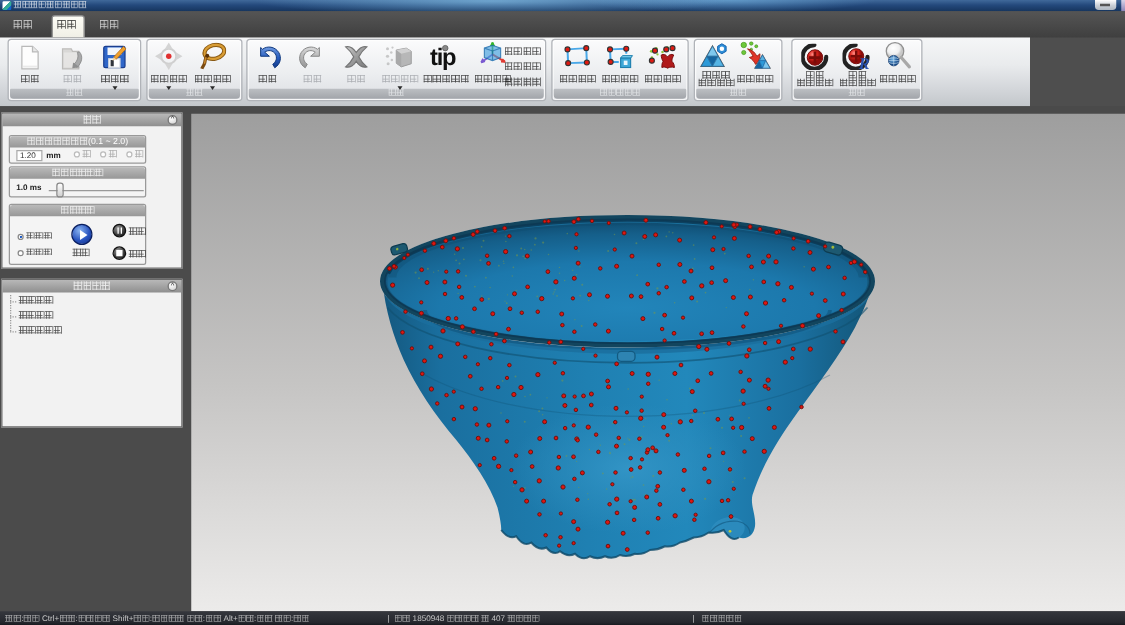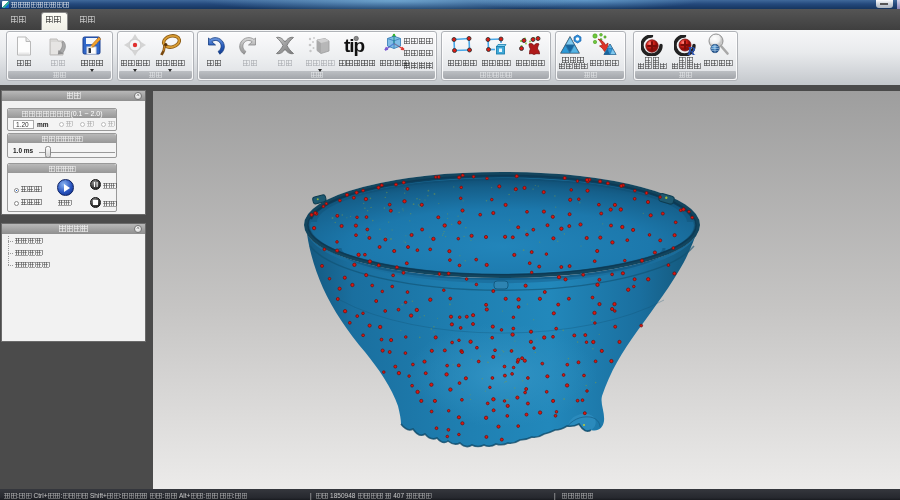--- a/index.html
+++ b/index.html
@@ -9,21 +9,21 @@
 linear-gradient(currentColor,currentColor) 0 94%/100% 10% no-repeat,
 linear-gradient(currentColor,currentColor) 3% 0/10% 100% no-repeat,
 linear-gradient(currentColor,currentColor) 97% 0/10% 100% no-repeat;opacity:.78}
 .titlebar{position:absolute;left:0;top:0;width:900px;height:9px;background:linear-gradient(180deg,#40699a 0%,#24497c 45%,#16355e 100%);}
 .titlebar .hl{position:absolute;left:180px;top:0;width:560px;height:9px;background:radial-gradient(ellipse 45% 170% at 38% 10%,rgba(150,215,250,.55),rgba(150,215,250,0) 75%),radial-gradient(ellipse 28% 150% at 72% 0%,rgba(130,200,245,.5),rgba(130,200,245,0) 75%)}
 .ttext{position:absolute;left:11px;top:1px;font-size:6.5px;color:#fff;letter-spacing:0}
 .ticon{position:absolute;left:2px;top:1px;width:7px;height:7px;background:linear-gradient(135deg,#fff 0 45%,#3a9 45% 70%,#16c 70%);border-radius:1px}
 .tabstrip{position:absolute;left:0;top:9px;width:900px;height:21px;background:linear-gradient(#555555,#3f3f3f)}
 .tab{position:absolute;top:6px;font-size:8px;color:#f0f0f0}
 .atab{position:absolute;left:41px;top:3px;width:27px;height:18px;background:linear-gradient(#fdfdf6,#f0efe6);border-radius:3px 3px 0 0;border:1px solid #8a8a8a;border-bottom:none}
-.ribbon{position:absolute;left:0;top:30px;width:900px;height:55px;background:linear-gradient(180deg,#f5f6f7 0%,#e9ebed 40%,#d3d6da 75%,#c3c7cb 100%)}
+.ribbon{position:absolute;left:0;top:30px;width:824px;height:55px;background:linear-gradient(180deg,#f5f6f7 0%,#e9ebed 40%,#d3d6da 75%,#c3c7cb 100%)}
 .grp{position:absolute;top:1px;height:50px;background:linear-gradient(180deg,#fbfbfc 0%,#eceef0 55%,#dddfe3 100%);border:1px solid #b0b3b8;border-radius:3px;box-shadow:inset 0 0 0 1px rgba(255,255,255,.75)}
 .glab{position:absolute;left:1px;right:1px;bottom:1px;height:8px;background:linear-gradient(#bcbfc3,#a2a5aa);border-radius:1px 1px 3px 3px;color:#eef0f2;font-size:6.5px;text-align:center;line-height:8px}
 .blab{position:absolute;width:60px;text-align:center;font-size:7.5px;line-height:7px;white-space:nowrap}
 .darkband{position:absolute;left:0;top:85px;width:900px;height:6px;background:#4a4a4a}
 .sidebar{position:absolute;left:0;top:91px;width:153px;height:398px;background:#4b4b4b}
 .panel{position:absolute;left:1px;width:145px;background:#f2f2f2;border:1px solid #6a6a6a}
 .phead{height:10px;background:linear-gradient(#b8b8b8,#8f8f8f);color:#fff;font-size:7.5px;text-align:center;line-height:10px;position:relative}
 .pcirc{position:absolute;right:3px;top:1px;width:8px;height:8px;border-radius:50%;background:radial-gradient(circle at 35% 30%,#fff,#ccc);border:1px solid #777;color:#333;font-size:6px;line-height:7px;text-align:center}
 .gbox{position:absolute;left:5px;width:110px;border:1px solid #999;border-radius:2px;background:#f4f4f4}
 .gbhead{height:9px;background:linear-gradient(#b9b9b9,#979797);color:#fff;font-size:7px;text-align:center;line-height:9px;border-radius:2px 2px 0 0}

